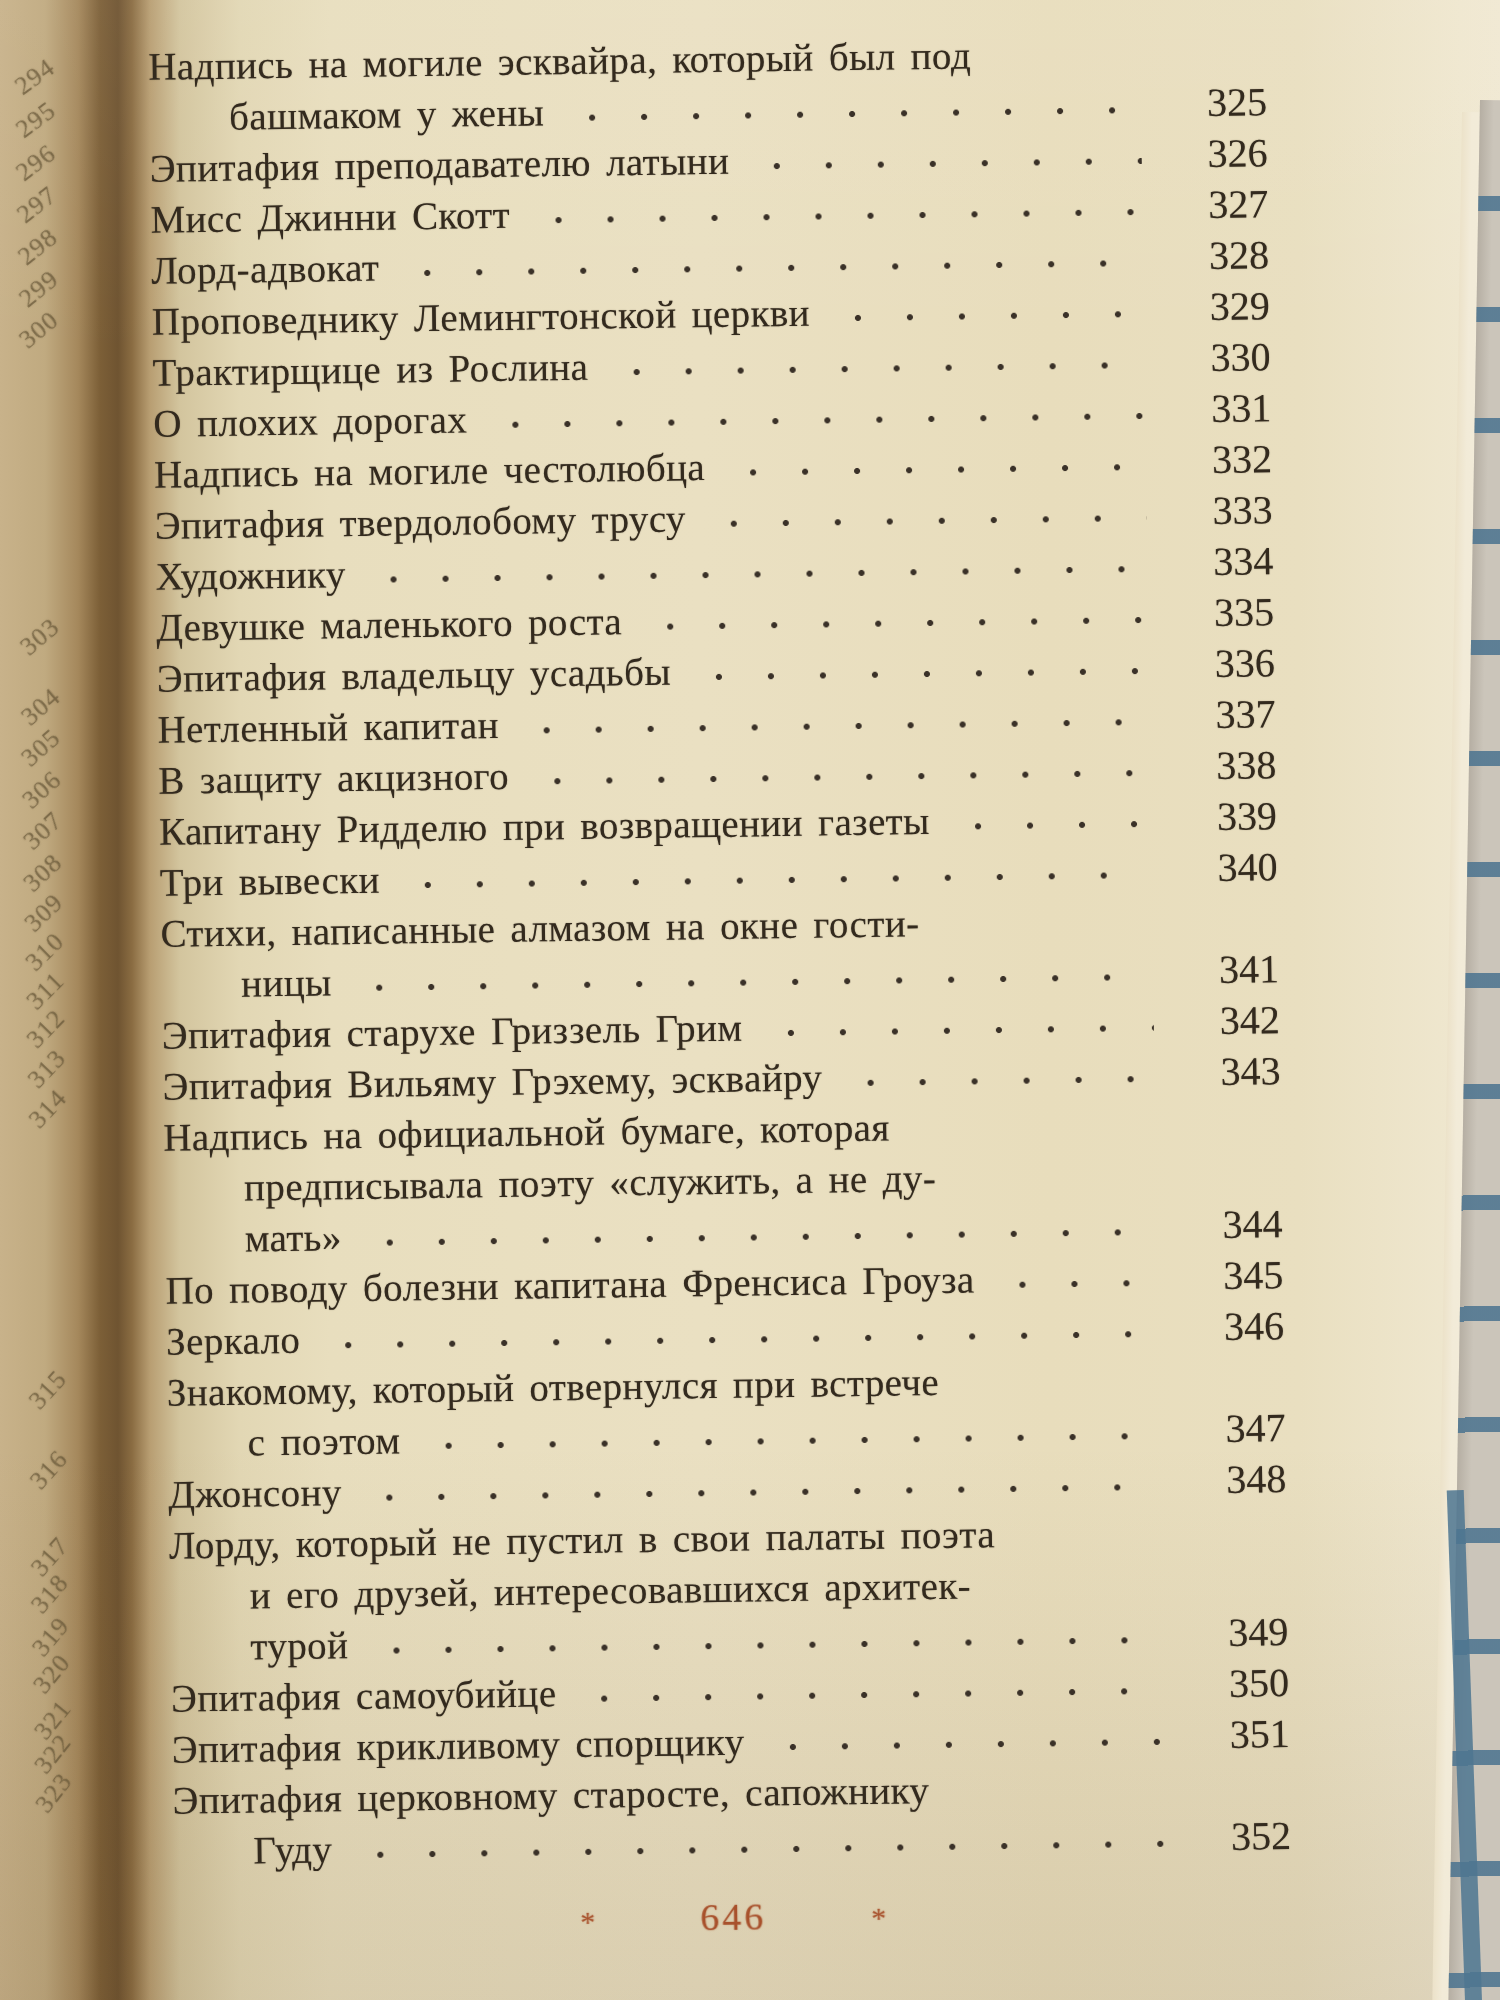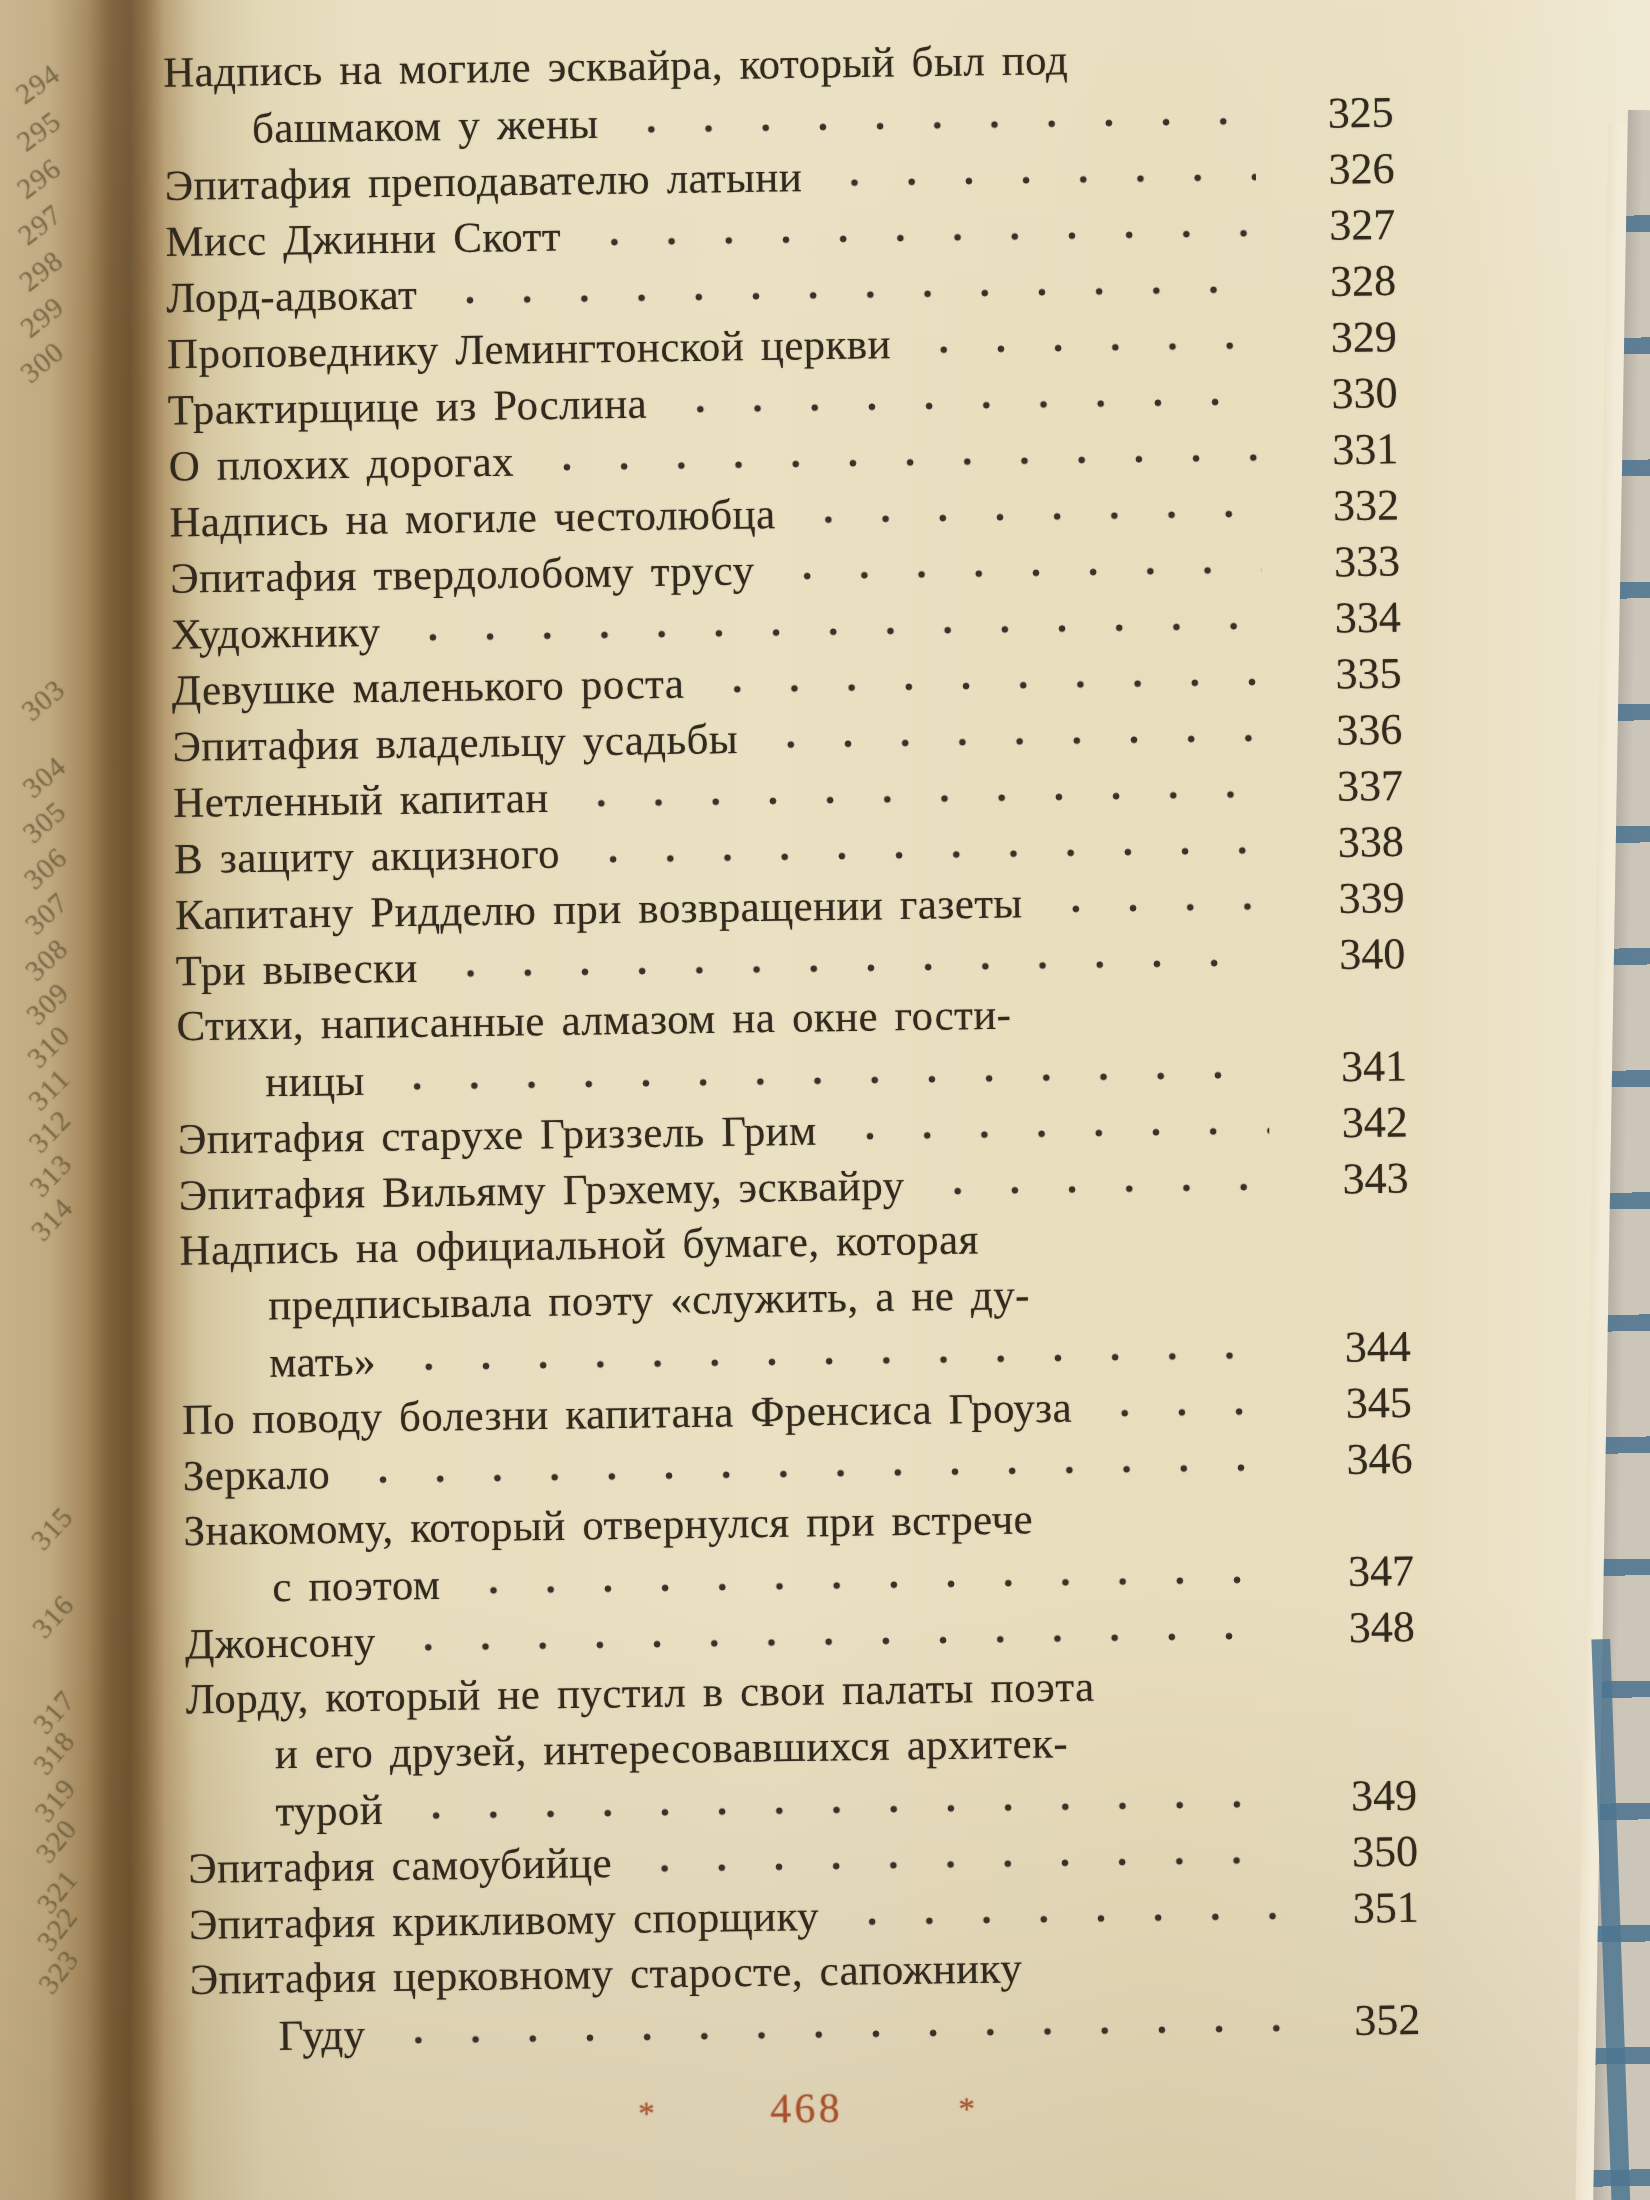--- a/index.html
+++ b/index.html
@@ -344,21 +344,21 @@
           <span class="t">Эпитафия церковному старосте, сапожнику</span>
         </div>
         <div class="line indent">
           <span class="t">Гуду</span>
           <span class="leader"></span>
           <span class="num">352</span>
         </div>
       </div>
       <div class="footer">
         <span class="star">*</span>
-        <span class="folio">468</span>
+        <span class="folio">646</span>
         <span class="star">*</span>
       </div>
     </div>
 
   <div class="page-edge-light"></div>
 
   <div class="fabric">
     <div class="vstripe"></div>
 
   </div>

